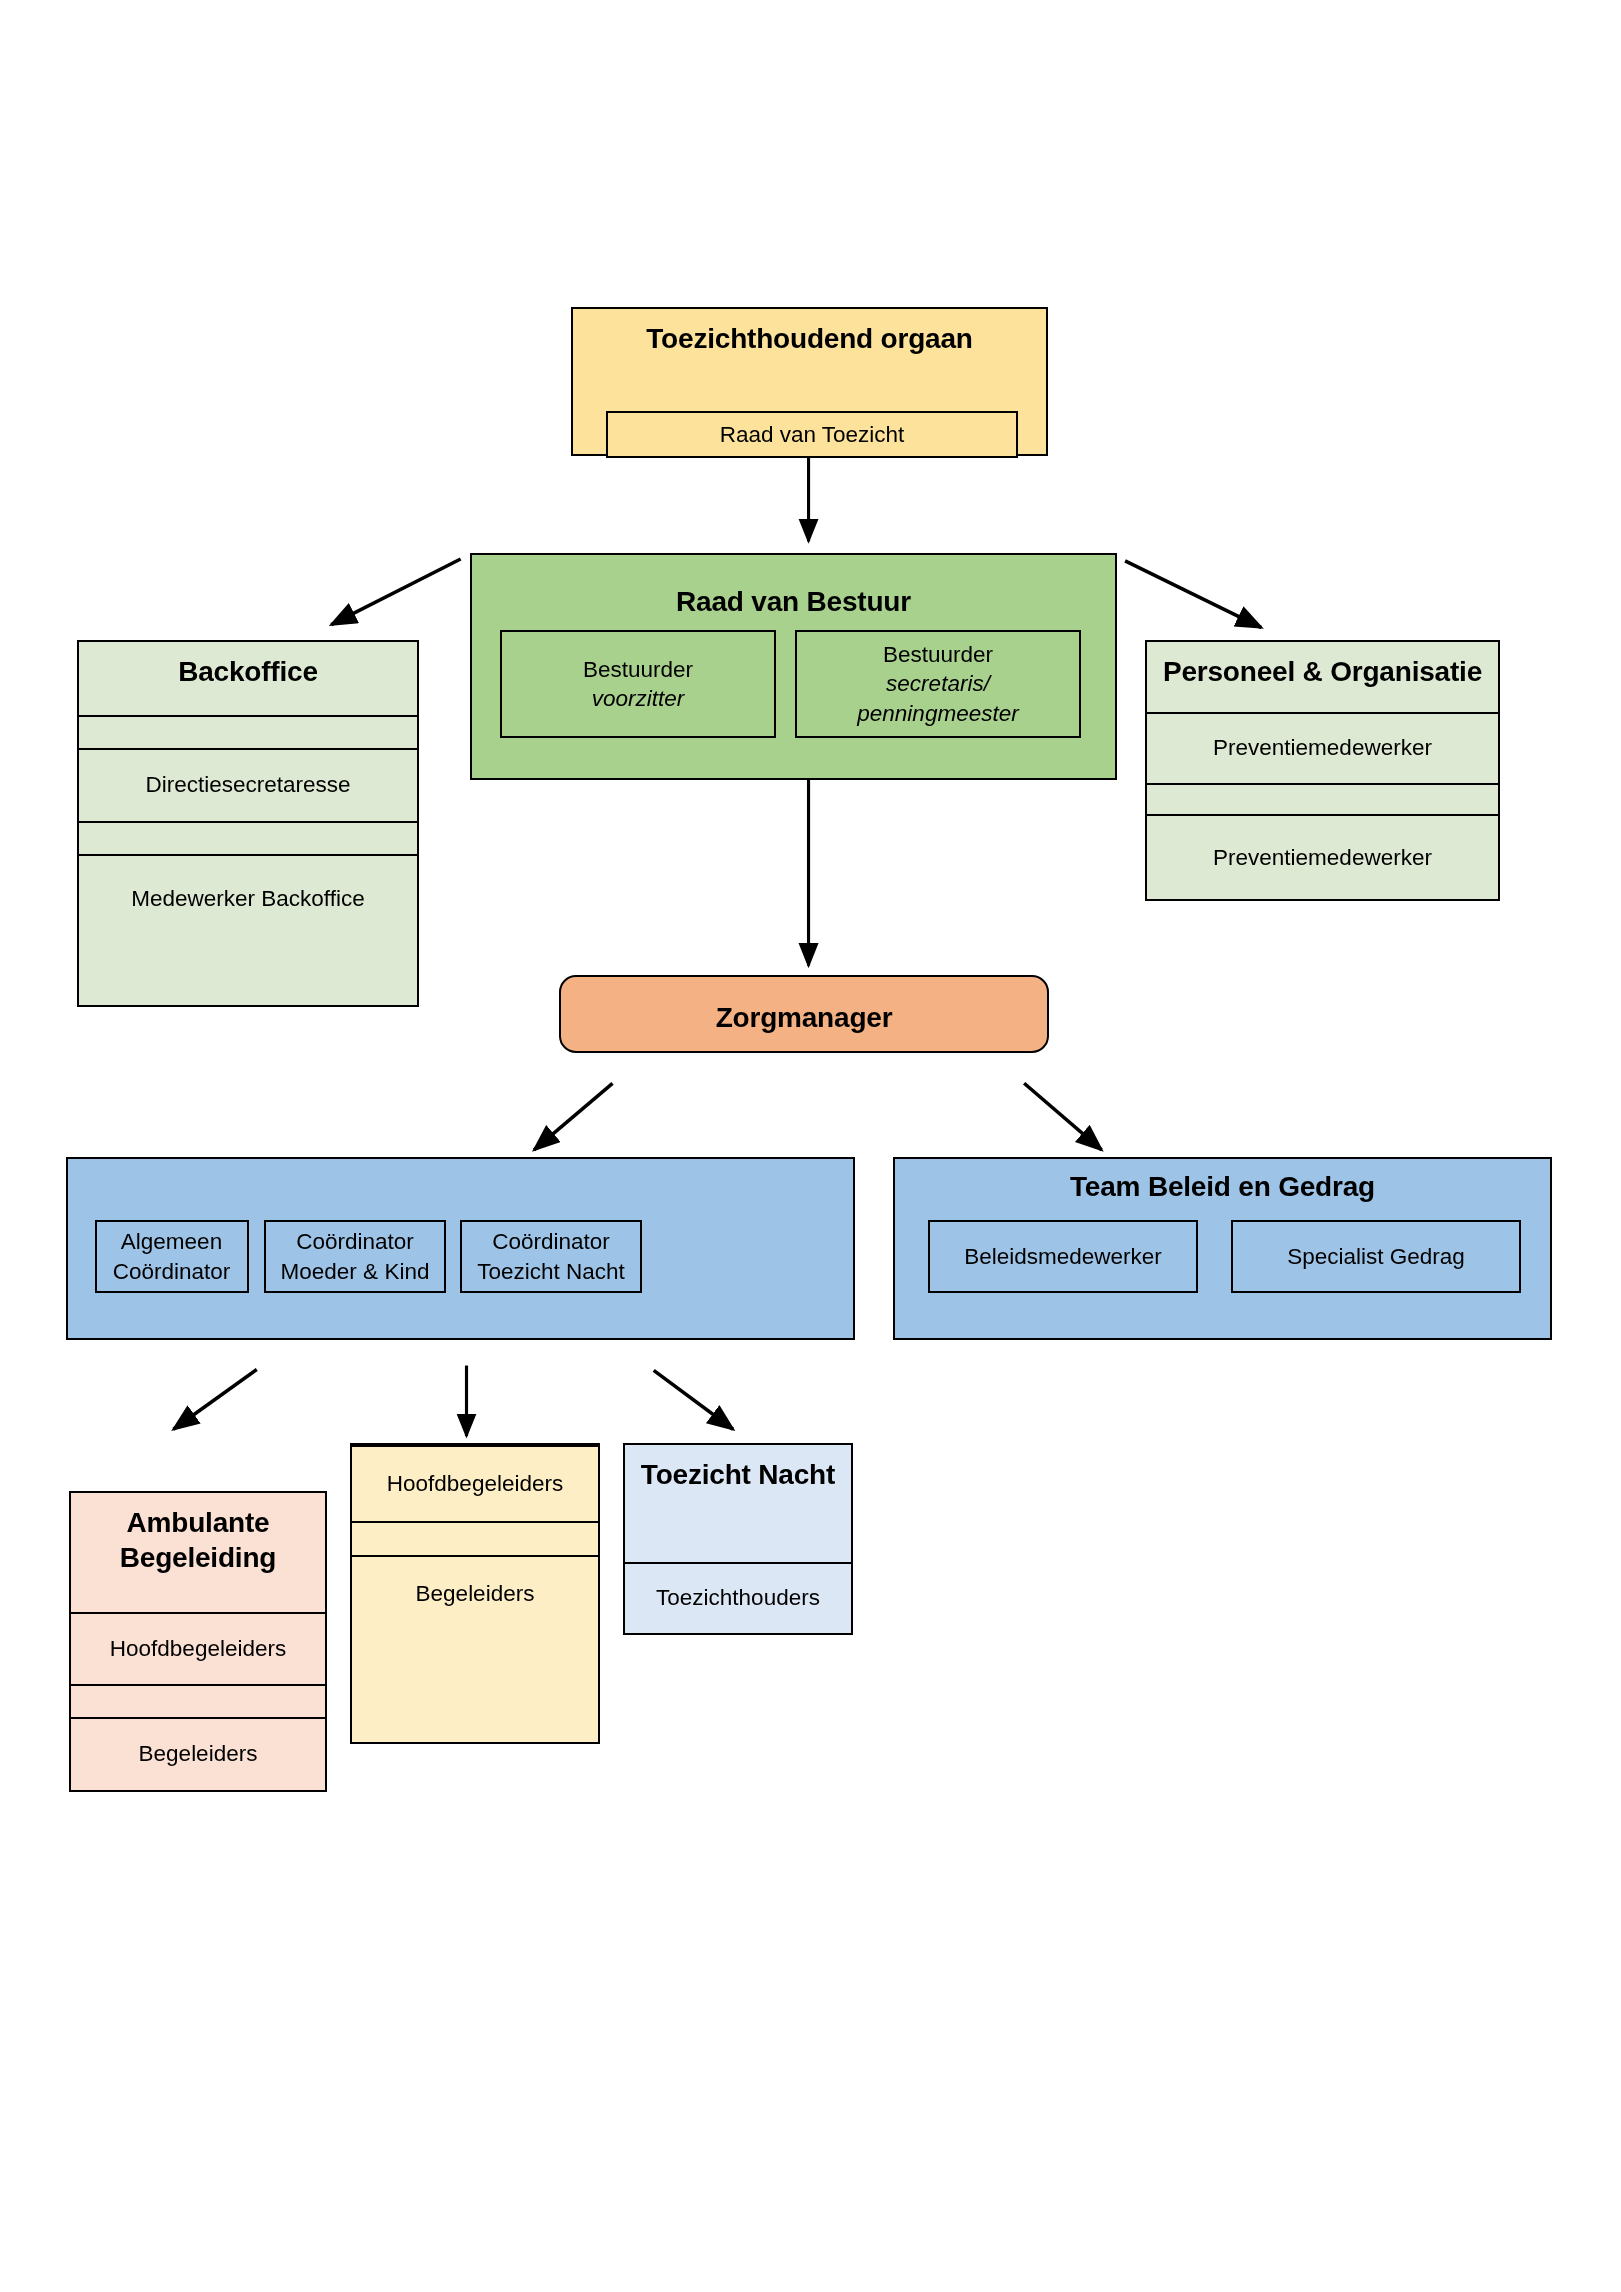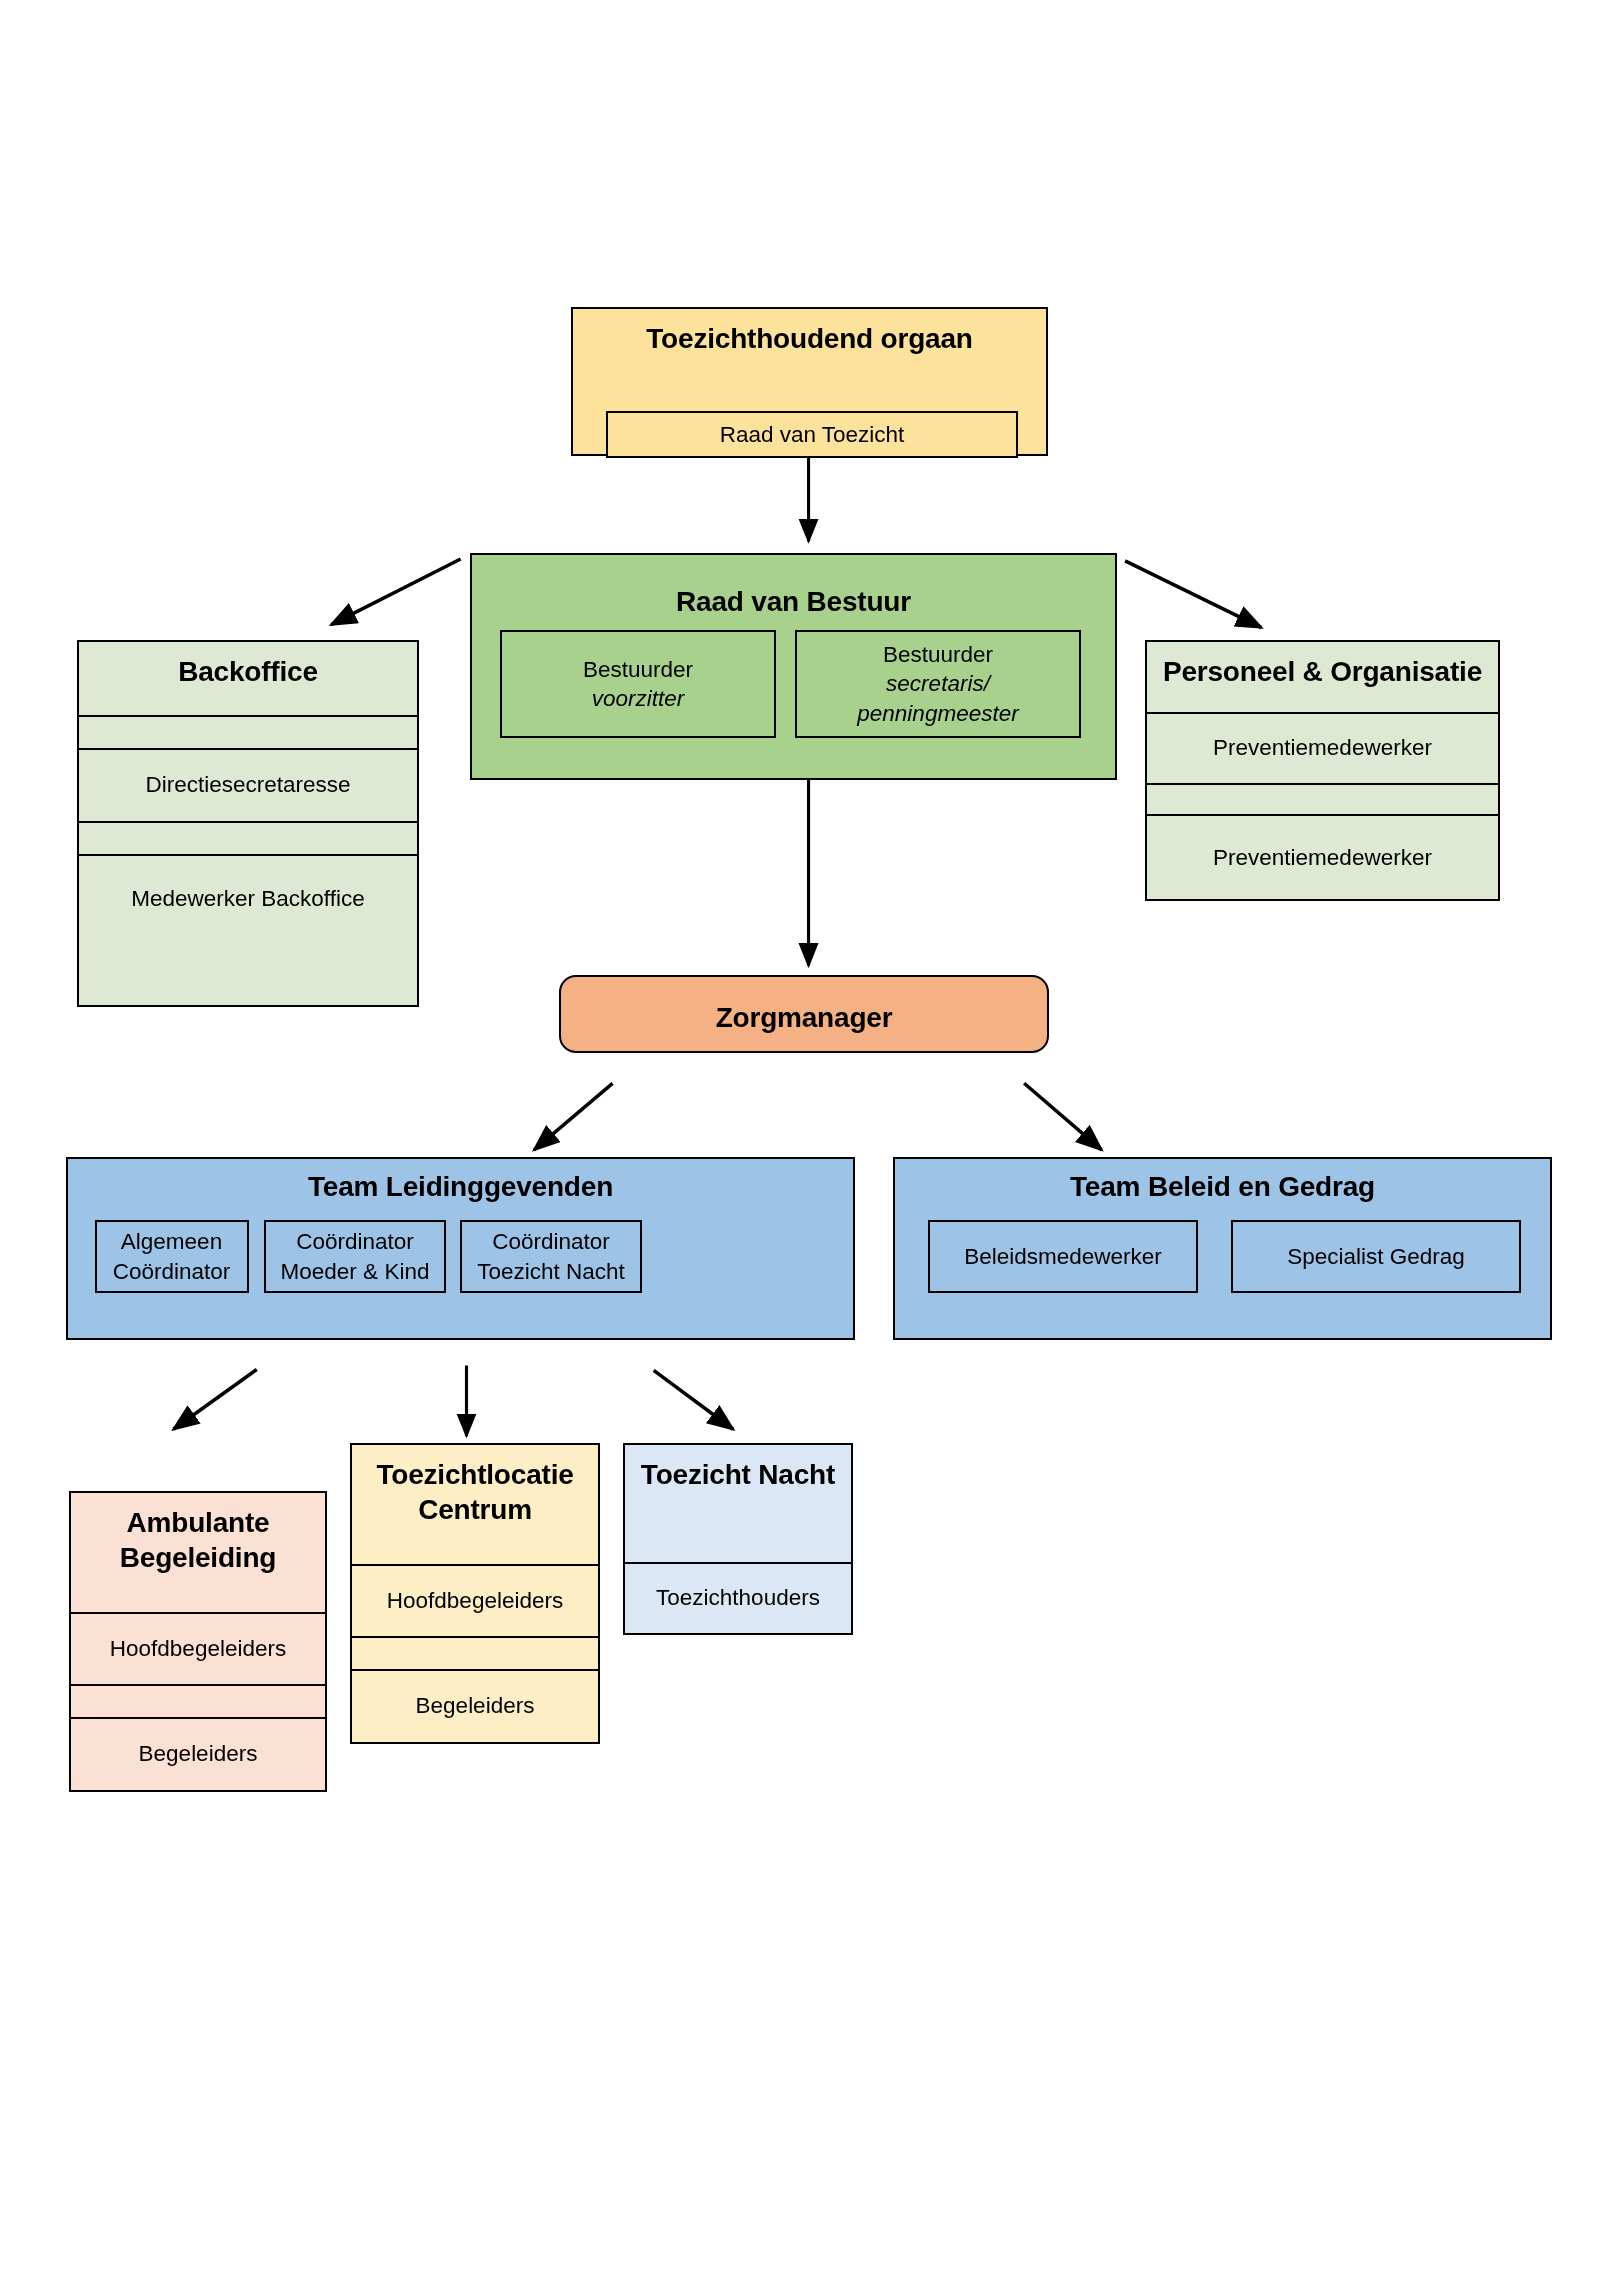--- a/index.html
+++ b/index.html
@@ -139,21 +139,20 @@
     <div class="row spacer" style="height:33px;"></div>
     <div class="row" style="height:88px;">Preventiemedewerker</div>
   </div>
 
   <div class="node c-orange" style="left:559px; top:975px; width:490px; height:78px;
               align-items:center; justify-content:center;">
     <div class="node-title" style="padding-top:7.8px;">Zorgmanager</div>
   </div>
 
   <div class="node c-blue" style="left:66px; top:1157px; width:789px; height:183px;">
-    <div class="node-title" style="padding-top:9.8px;">Team Leidinggevenden</div>
     <div class="subbox c-blue" style="left:26.5px; top:61px; width:154px; height:73px;">
       <span style="padding:0 5.9px;">Algemeen Coördinator</span>
     </div>
     <div class="subbox c-blue" style="left:196px; top:61px; width:182px; height:73px;">
       <span style="padding:0 5.9px;">Coördinator Moeder &amp; Kind</span>
     </div>
     <div class="subbox c-blue" style="left:392px; top:61px; width:182px; height:73px;">
       <span style="padding:0 5.9px;">Coördinator Toezicht Nacht</span>
     </div>
   </div>
@@ -169,21 +168,20 @@
   </div>
 
   <div class="node c-pink" style="left:69px; top:1443px; width:258px; height:301px;">
     <div class="node-title" style="padding:11.8px 17.6px 0 17.6px; height:113px;">Ambulante Begeleiding</div>
     <div class="row" style="height:76px;">Hoofdbegeleiders</div>
     <div class="row spacer" style="height:34px;"></div>
     <div class="row" style="height:77px;">Begeleiders</div>
   </div>
 
   <div class="node c-cream" style="left:350px; top:1443px; width:250px; height:301px;">
-    <div class="node-title" style="padding:11.8px 21.6px 0 21.6px; height:113px;">Toezichtlocatie Centrum</div>
     <div class="row" style="height:76px;">Hoofdbegeleiders</div>
     <div class="row spacer" style="height:34px;"></div>
     <div class="row" style="height:77px;">Begeleiders</div>
   </div>
 
   <div class="node c-paleblue" style="left:623px; top:1443px; width:230px; height:192px;">
     <div class="node-title" style="padding:11.8px 9.8px 0 9.8px; height:113px;">Toezicht Nacht</div>
     <div class="row" style="height:76px;">Toezichthouders</div>
   </div>
 

